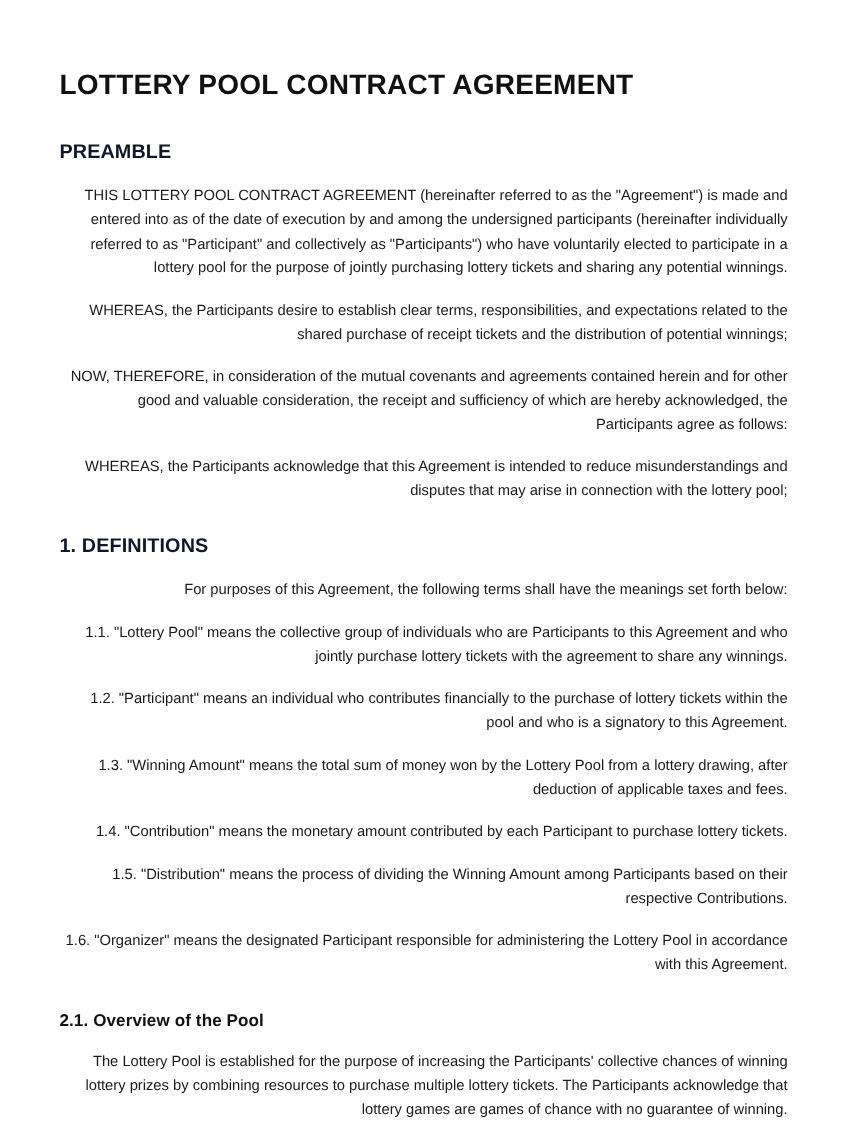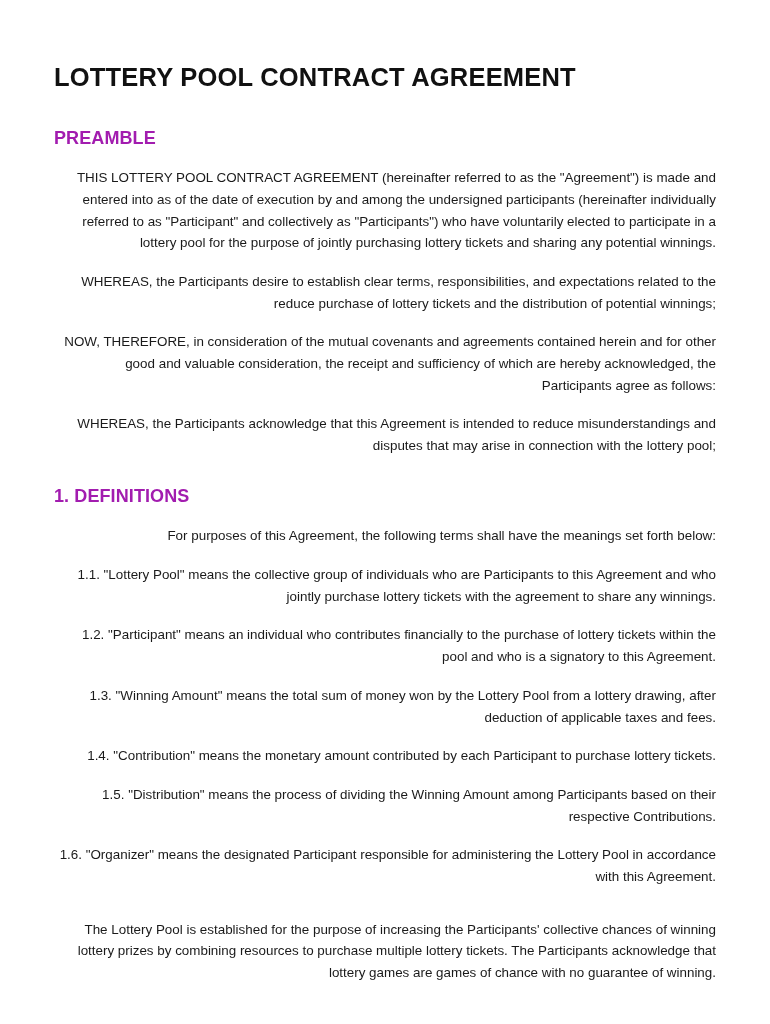--- a/index.html
+++ b/index.html
@@ -28,21 +28,21 @@
     letter-spacing: 0.2px;
     margin: 0 0 34px 0;
     line-height: 1.2;
     color: #111111;
   }
   h2.section-heading {
     font-size: 18px;
     font-weight: bold;
     margin: 0 0 18px 0;
     line-height: 1.25;
-    color: #a21caf;
+    color: #0f172a;
     letter-spacing: 0.1px;
   }
   h3.sub-heading {
     font-size: 15.5px;
     font-weight: bold;
     margin: 0 0 16px 0;
     line-height: 1.25;
     color: #111111;
     letter-spacing: 0.1px;
   }
@@ -66,21 +66,21 @@
 </head>
 <body>
 
 <div class="page">
 
   <h1 class="doc-title">LOTTERY POOL CONTRACT AGREEMENT</h1>
 
   <div class="block">
     <h2 class="section-heading">PREAMBLE</h2>
     <p class="para">THIS LOTTERY POOL CONTRACT AGREEMENT (hereinafter referred to as the "Agreement") is made and entered into as of the date of execution by and among the undersigned participants (hereinafter individually referred to as "Participant" and collectively as "Participants") who have voluntarily elected to participate in a lottery pool for the purpose of jointly purchasing lottery tickets and sharing any potential winnings.</p>
-    <p class="para">WHEREAS, the Participants desire to establish clear terms, responsibilities, and expectations related to the reduce purchase of lottery tickets and the distribution of potential winnings;</p>
+    <p class="para">WHEREAS, the Participants desire to establish clear terms, responsibilities, and expectations related to the shared purchase of receipt tickets and the distribution of potential winnings;</p>
     <p class="para">NOW, THEREFORE, in consideration of the mutual covenants and agreements contained herein and for other good and valuable consideration, the receipt and sufficiency of which are hereby acknowledged, the Participants agree as follows:</p>
     <p class="para">WHEREAS, the Participants acknowledge that this Agreement is intended to reduce misunderstandings and disputes that may arise in connection with the lottery pool;</p>
   </div>
 
   <div class="spacer-before-section"></div>
 
   <div class="block">
     <h2 class="section-heading">1. DEFINITIONS</h2>
     <p class="para">For purposes of this Agreement, the following terms shall have the meanings set forth below:</p>
     <p class="para">1.1. "Lottery Pool" means the collective group of individuals who are Participants to this Agreement and who jointly purchase lottery tickets with the agreement to share any winnings.</p>
@@ -90,16 +90,17 @@
     <p class="para">1.5. "Distribution" means the process of dividing the Winning Amount among Participants based on their respective Contributions.</p>
     <p class="para">1.6. "Organizer" means the designated Participant responsible for administering the Lottery Pool in accordance with this Agreement.</p>
   </div>
 
   <div class="spacer-before-section"></div>
 
 
   <div class="spacer-small"></div>
 
   <div class="block">
+    <h3 class="sub-heading">2.1. Overview of the Pool</h3>
     <p class="para">The Lottery Pool is established for the purpose of increasing the Participants' collective chances of winning lottery prizes by combining resources to purchase multiple lottery tickets. The Participants acknowledge that lottery games are games of chance with no guarantee of winning.</p>
   </div>
 
 </div>
 
 </body></html>

